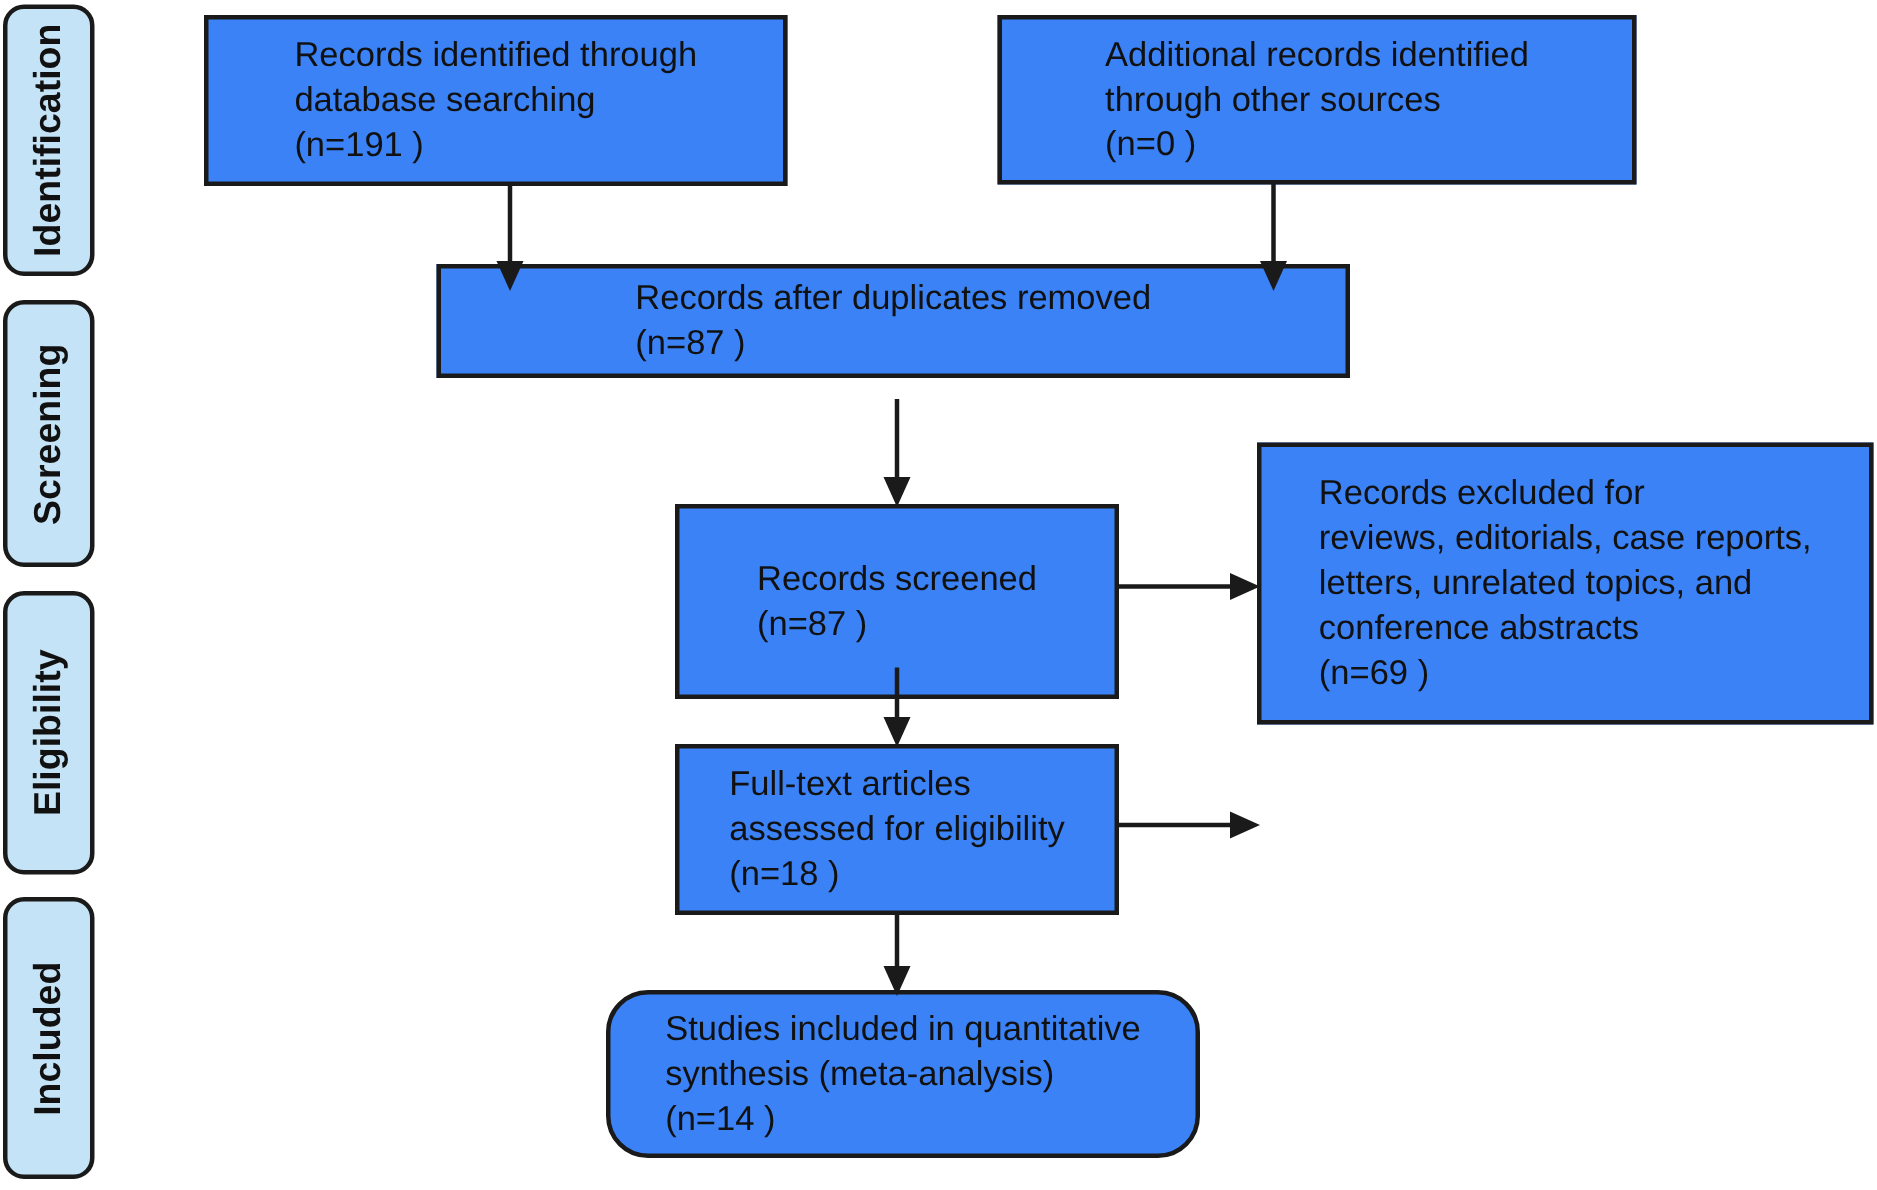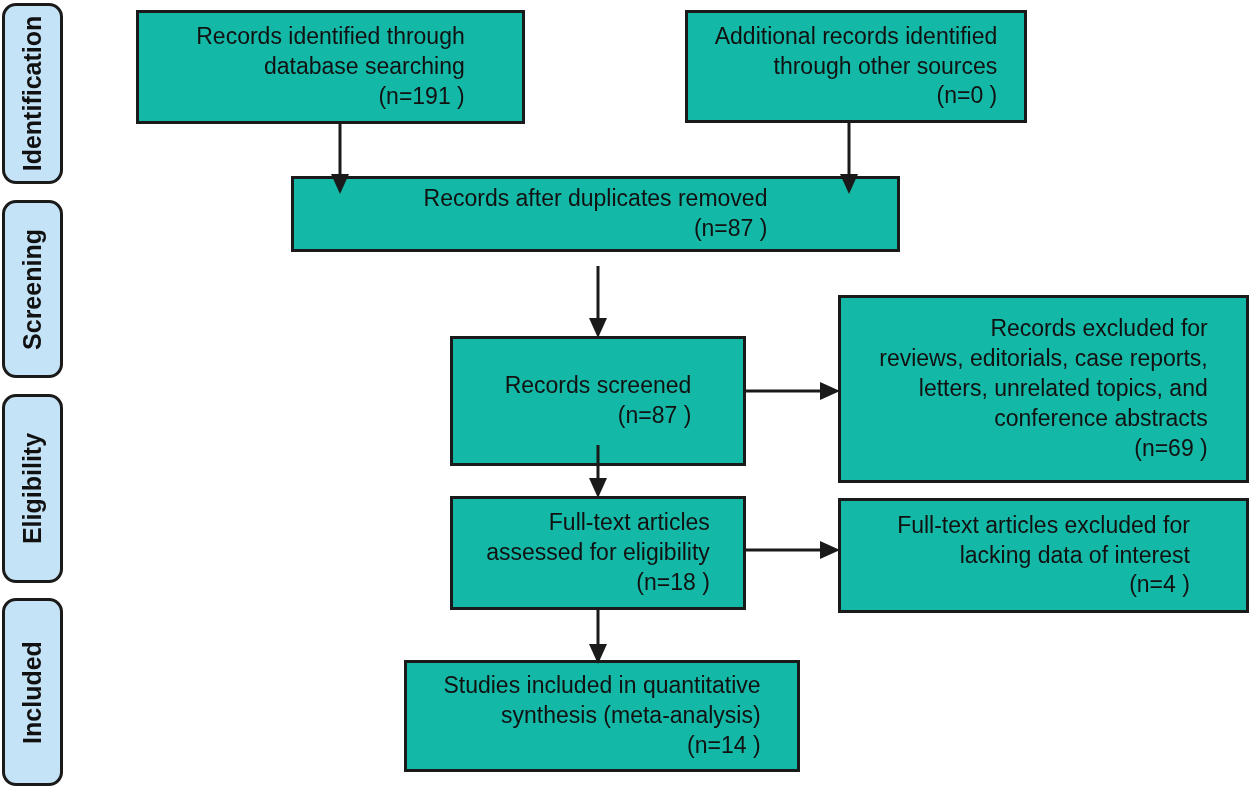--- a/index.html
+++ b/index.html
@@ -30,27 +30,27 @@
     transform: rotate(-90deg);
     white-space: nowrap;
     font-weight: bold;
     font-size: 25px;
     color: #111111;
     letter-spacing: 0px;
   }
   
   .fbox {
     position: absolute;
-    background: #14b8a6;
+    background: #3b82f6;
     border: 3px solid #1a1a1a;
     box-sizing: border-box;
     display: flex;
     align-items: center;
     justify-content: center;
-    text-align: right;
+    text-align: left;
     color: #111111;
     font-size: 23px;
     line-height: 1.30;
     padding: 2px 6px;
     white-space: pre-line;
   }
   
   .conn {
     position: absolute;
   }
@@ -77,45 +77,42 @@
   </div>
 
   <div class="stage" style="left:2px; top:598px; width:61px; height:188px;">
     <div class="stage-label">Included</div>
   </div>
 
   <div class="fbox" style="left:136px; top:10px; width:389px; height:114px;">Records identified through
 database searching
 (n=191 )</div>
 
-  <div class="fbox" style="left:665px; top:10px; width:342px; height:113px;margin-left:20px;">Additional records identified
+  <div class="fbox" style="left:665px; top:10px; width:426px; height:113px;">Additional records identified
 through other sources
 (n=0 )</div>
 
   <div class="fbox" style="left:291px; top:176px; width:609px; height:76px;">Records after duplicates removed
 (n=87  )</div>
 
   <div class="fbox" style="left:450px; top:336px; width:296px; height:130px;">Records screened
 (n=87 )</div>
 
   <div class="fbox" style="left:838px; top:295px; width:411px; height:188px;">Records excluded for
 reviews, editorials, case reports,
 letters, unrelated topics, and
 conference abstracts
 (n=69  )</div>
 
   <div class="fbox" style="left:450px; top:496px; width:296px; height:114px;">Full-text articles
 assessed for eligibility
 (n=18  )</div>
 
-  <div class="fbox" style="left:838px; top:498px; width:411px; height:115px;">Full-text articles excluded for
-lacking data of interest
-(n=4  )</div>
 
-  <div class="fbox" style="left:404px; top:660px; width:396px; height:112px;">Studies included in quantitative
+  <div class="fbox" style="left:404px; top:660px; width:396px; height:112px;border-radius:28px;">Studies included in quantitative
 synthesis (meta-analysis)
 (n=14  )</div>
 
   <div class="conn" style="left:325px; top:122px; width:30px; height:74px;">
     <svg width="30" height="74" viewBox="0 0 30 74">
       <line x1="15" y1="0" x2="15" y2="58" stroke="#1a1a1a" stroke-width="3"></line>
       <polygon points="15,72 6,52 24,52" fill="#1a1a1a"></polygon>
     </svg>
   </div>
 

